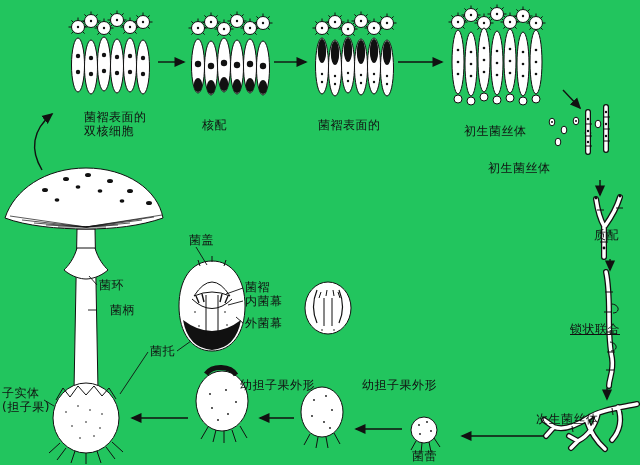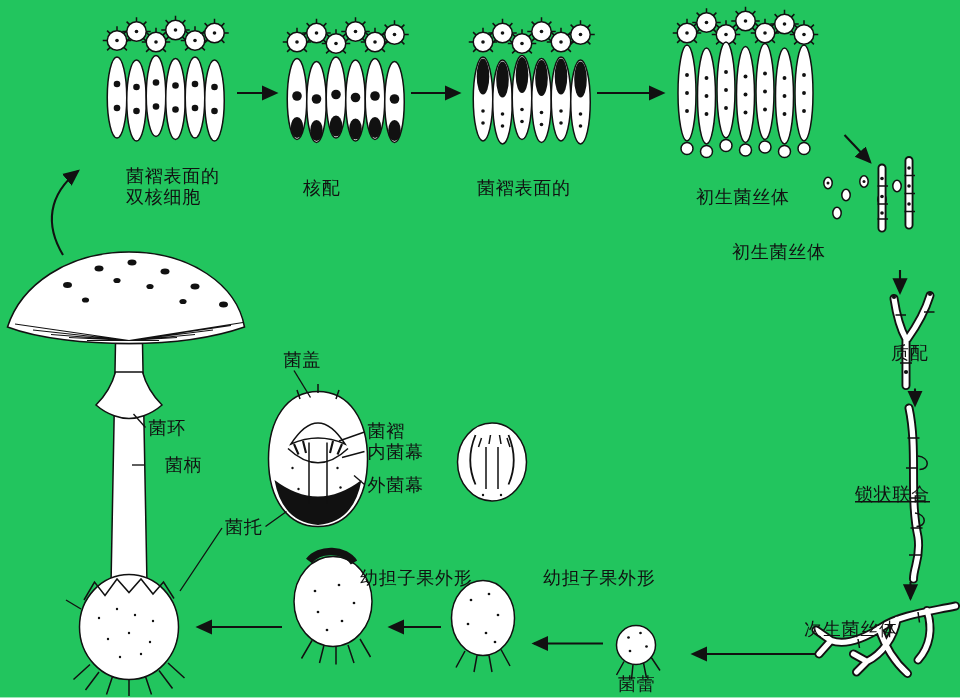--- a/index.html
+++ b/index.html
@@ -289,14 +289,16 @@
 <div class="lbl" style="left:412px;top:449px;text-align:center;">菌蕾</div>
 <div class="lbl" style="left:362px;top:378px;">幼担子果外形</div>
 <div class="lbl" style="left:240px;top:378px;">幼担子果外形</div>
 <div class="lbl" style="left:172px;top:233px;margin-left:17px;">菌盖</div>
 <div class="lbl" style="left:245px;top:280px;">菌褶</div>
 <div class="lbl" style="left:245px;top:294px;">内菌幕</div>
 <div class="lbl" style="left:245px;top:316px;">外菌幕</div>
 <div class="lbl" style="left:99px;top:278px;">菌环</div>
 <div class="lbl" style="left:98px;top:303px;margin-left:12px;">菌柄</div>
 <div class="lbl" style="left:150px;top:344px;">菌托</div>
+<div class="lbl" style="left:2px;top:386px;">子实体
+(担子果)</div>
 
 </div>
 
 </body></html>

